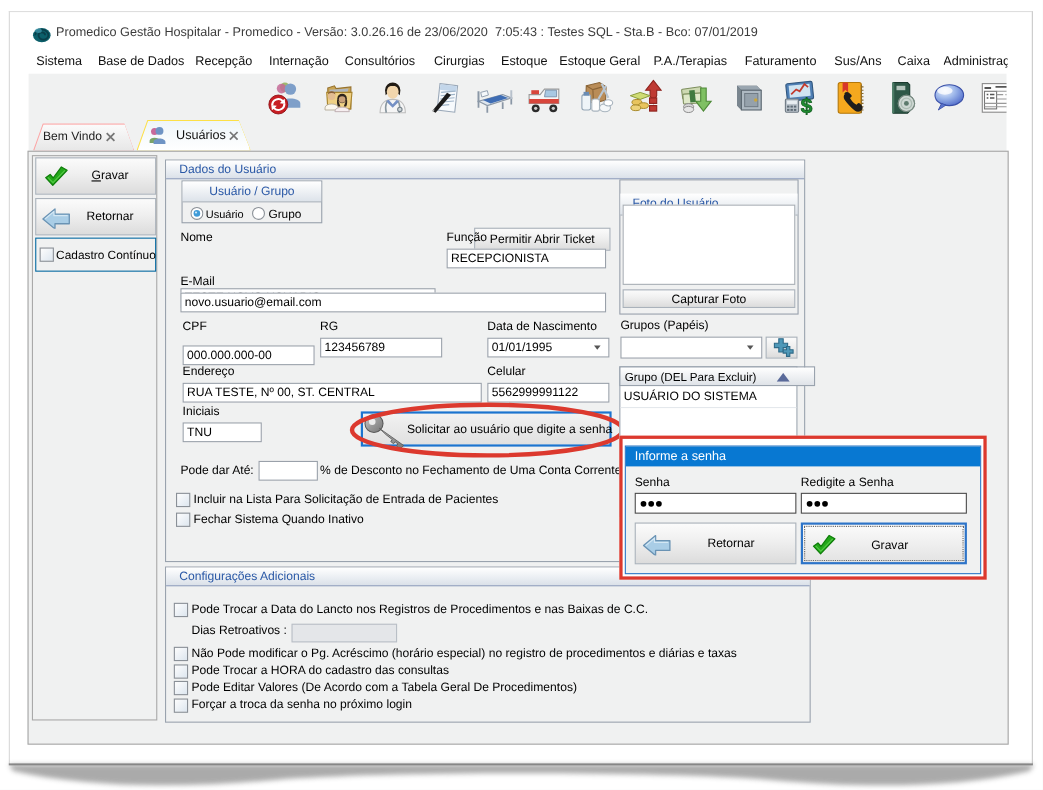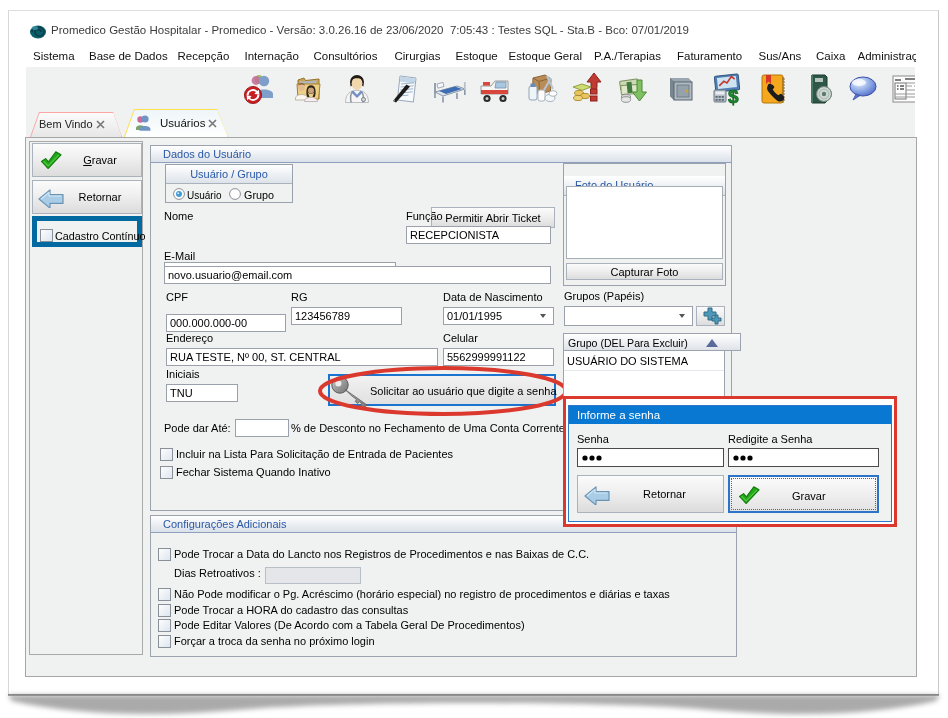--- a/index.html
+++ b/index.html
@@ -233,21 +233,21 @@
   </svg>
   <span style="margin-left:26px"><span style="text-decoration:underline">G</span>ravar</span>
 </div>
 <div class="btn" style="left:32px;top:180px;width:110px;height:34px;">
   <svg class="ab" style="left:5px;top:8px" width="26" height="19" viewBox="0 0 26 19">
     <path d="M1 10 L12 0.9 V5.6 H25 V14.4 H12 V19.1 Z" fill="#a9cde6" stroke="#6a93b4" stroke-width="1.2" stroke-linejoin="round"></path>
       <path d="M3 10 L11 3.4 V7 H23.5" fill="none" stroke="#d3e7f4" stroke-width="1.1"></path>
   </svg>
   <span style="margin-left:26px">Retornar</span>
 </div>
-<div class="ab" style="left:32px;top:216px;width:110px;height:31px;border:5px solid #0369a1;box-sizing:border-box;">
+<div class="ab" style="left:32px;top:216px;width:110px;height:31px;border:1px solid #0369a1;box-sizing:border-box;">
   <span class="cb" style="left:3px;top:8px"></span>
   <div class="t" style="left:18px;top:9px;font-size:10.8px">Cadastro Contínuo</div>
 </div>
 
 <div class="gb" style="left:150px;top:145px;width:580px;height:364px;">
   <div class="gbh">Dados do Usuário</div>
 </div>
 
 <div class="ab" style="left:165px;top:164px;width:128px;height:39px;border:1px solid #98a1ac;box-sizing:border-box;background:#f0f1f1;">
   <div style="position:absolute;left:0;top:0;right:0;height:18px;background:linear-gradient(#ffffff,#dde3ea);border-bottom:1px solid #aab2bc;

